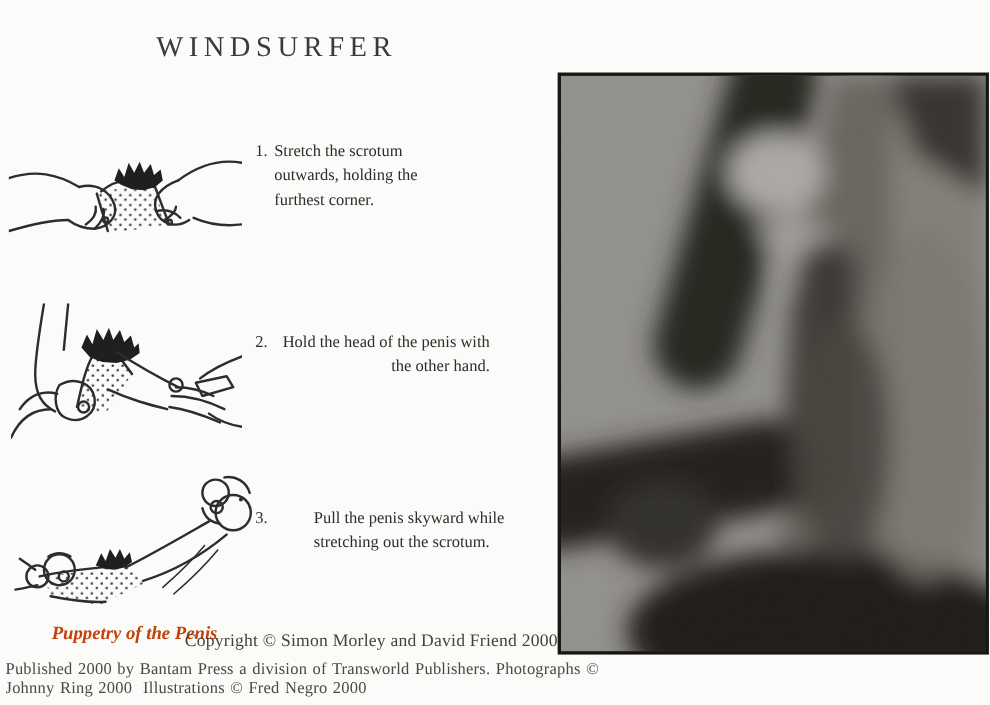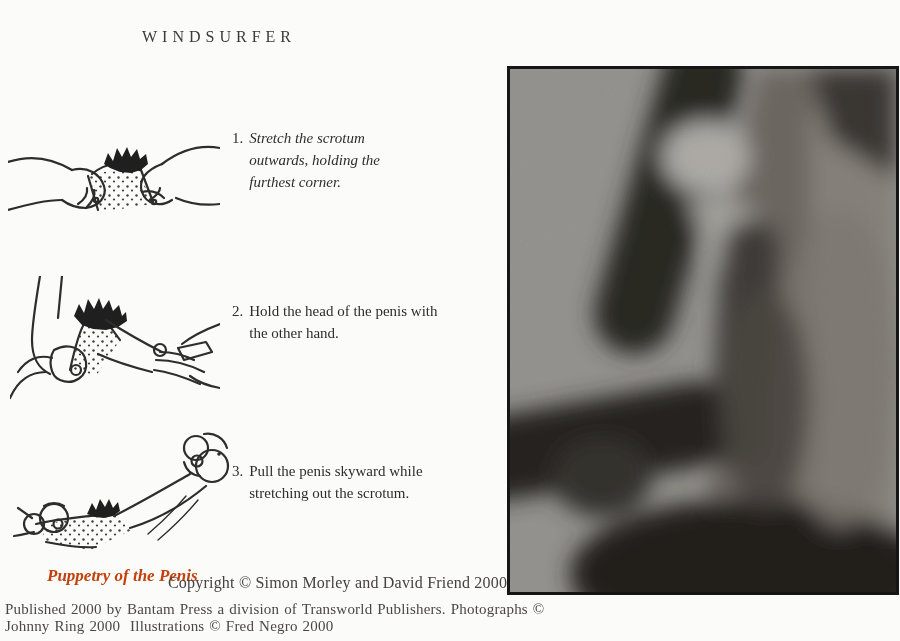--- a/index.html
+++ b/index.html
@@ -8,40 +8,40 @@
     background:#fbfbf9;
     font-family:"Liberation Serif", serif;
     color:#2d2d2d;
     position:relative;
     overflow:hidden;
   }
   .page{position:absolute;inset:0;}
 
   .title{
     position:absolute;left:142px;top:28px;margin:0;
-    font-size:16px;font-weight:400;letter-spacing:5px;
+    font-size:26px;font-weight:400;letter-spacing:5px;
     color:#3a3a3a;
     font-family:"Liberation Serif", serif;
   }
 
   .illus{position:absolute;margin:0;}
   .illus1{left:8px;top:112px;}
   .illus2{left:10px;top:276px;}
   .illus3{left:0px;top:420px;}
 
   .ln{fill:none;stroke:#2d2d2d;stroke-width:2.2;stroke-linecap:round;stroke-linejoin:round;}
   .thin{stroke-width:1.4;}
 
   .step{
     position:absolute;left:232px;display:flex;gap:6px;
     font-size:15px;line-height:1.45;color:#2e2d2b;
   }
-  .step1{top:128px;} .step1 .txt{width:152px;font-style:italic;}
-  .step2{top:301px;} .step2 .txt{width:196px;}
-  .step3{top:461px;} .step3 .txt{width:208px;}
+  .step1{top:128px;} .step1 .txt{width:152px;}
+  .step2{top:301px;} .step2 .txt{width:196px;text-align:right;}
+  .step3{top:461px;} .step3 .txt{width:208px;margin-left:36px;}
   .num{flex:0 0 auto;}
 
   .photo{
     position:absolute;left:507px;top:66px;margin:0;
     width:386px;height:523px;box-sizing:content-box;
     border:3px solid #161616;background:#b3b1ad;
     line-height:0;
   }
 
   .book-title{

